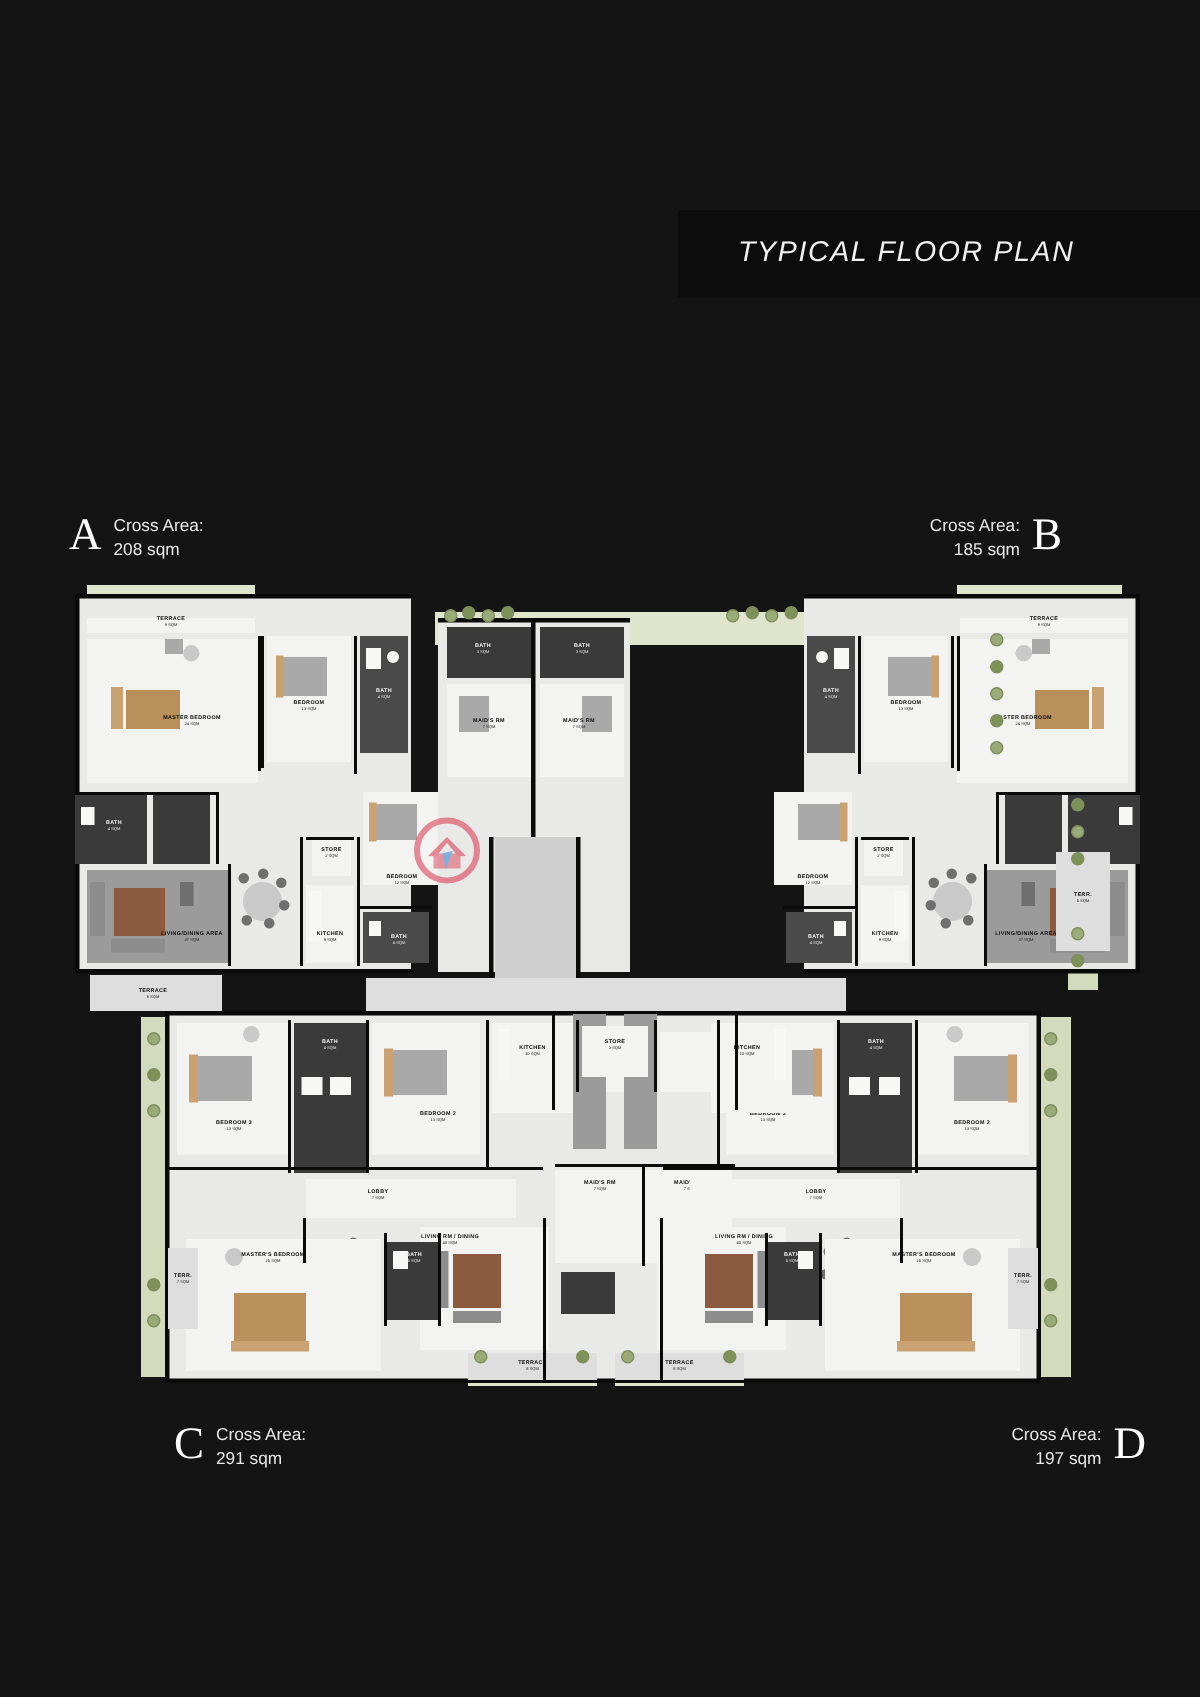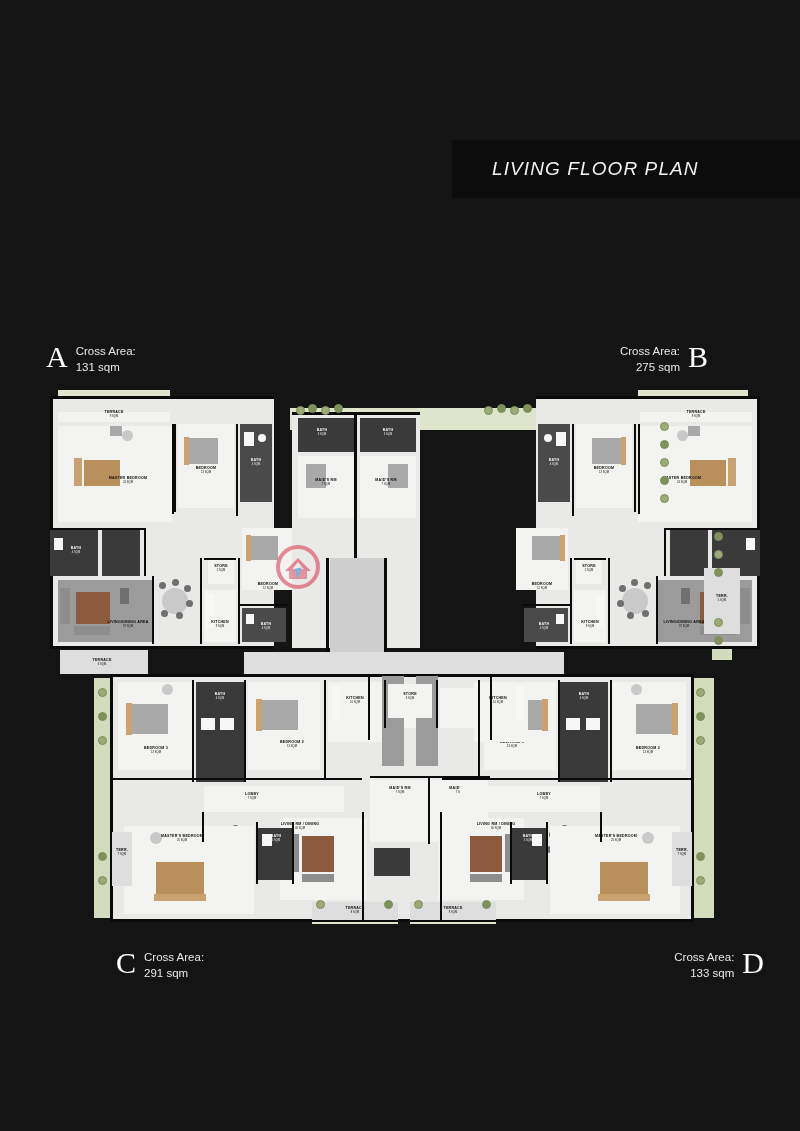--- a/index.html
+++ b/index.html
@@ -182,52 +182,52 @@
     letter-spacing: -0.3px;
     white-space: nowrap;
   }
 </style>
 </head>
 <body>
 
 <div id="page">
 
   <div id="header-banner">
-    <div id="header-title">LIVING FLOOR PLAN</div>
+    <div id="header-title">TYPICAL FLOOR PLAN</div>
   </div>
 
   <div class="unit-label" id="label-a">
     <span class="unit-letter">A</span>
     <span class="unit-text">
       <span class="ct">Cross Area:</span>
-      <span class="cv">131 sqm</span>
+      <span class="cv">208 sqm</span>
     </span>
   </div>
 
   <div class="unit-label" id="label-b">
     <span class="unit-letter">B</span>
     <span class="unit-text">
       <span class="ct">Cross Area:</span>
-      <span class="cv">275 sqm</span>
+      <span class="cv">185 sqm</span>
     </span>
   </div>
 
   <div class="unit-label" id="label-c">
     <span class="unit-letter">C</span>
     <span class="unit-text">
       <span class="ct">Cross Area:</span>
       <span class="cv">291 sqm</span>
     </span>
   </div>
 
   <div class="unit-label" id="label-d">
     <span class="unit-letter">D</span>
     <span class="unit-text">
       <span class="ct">Cross Area:</span>
-      <span class="cv">133 sqm</span>
+      <span class="cv">197 sqm</span>
     </span>
   </div>
 
   <div id="plan">
 
     <div class="blk lawn" style="left:14px;  top:8px;   width:112px; height:22px;"></div>
     <div class="blk lawn" style="left:246px; top:26px;  width:126px; height:22px;"></div>
     <div class="blk lawn" style="left:348px; top:26px;  width:140px; height:22px;"></div>
     <div class="blk lawn" style="left:394px; top:26px;  width:120px; height:22px;"></div>
     <div class="blk lawn" style="left:594px; top:8px;   width:110px; height:22px;"></div>

